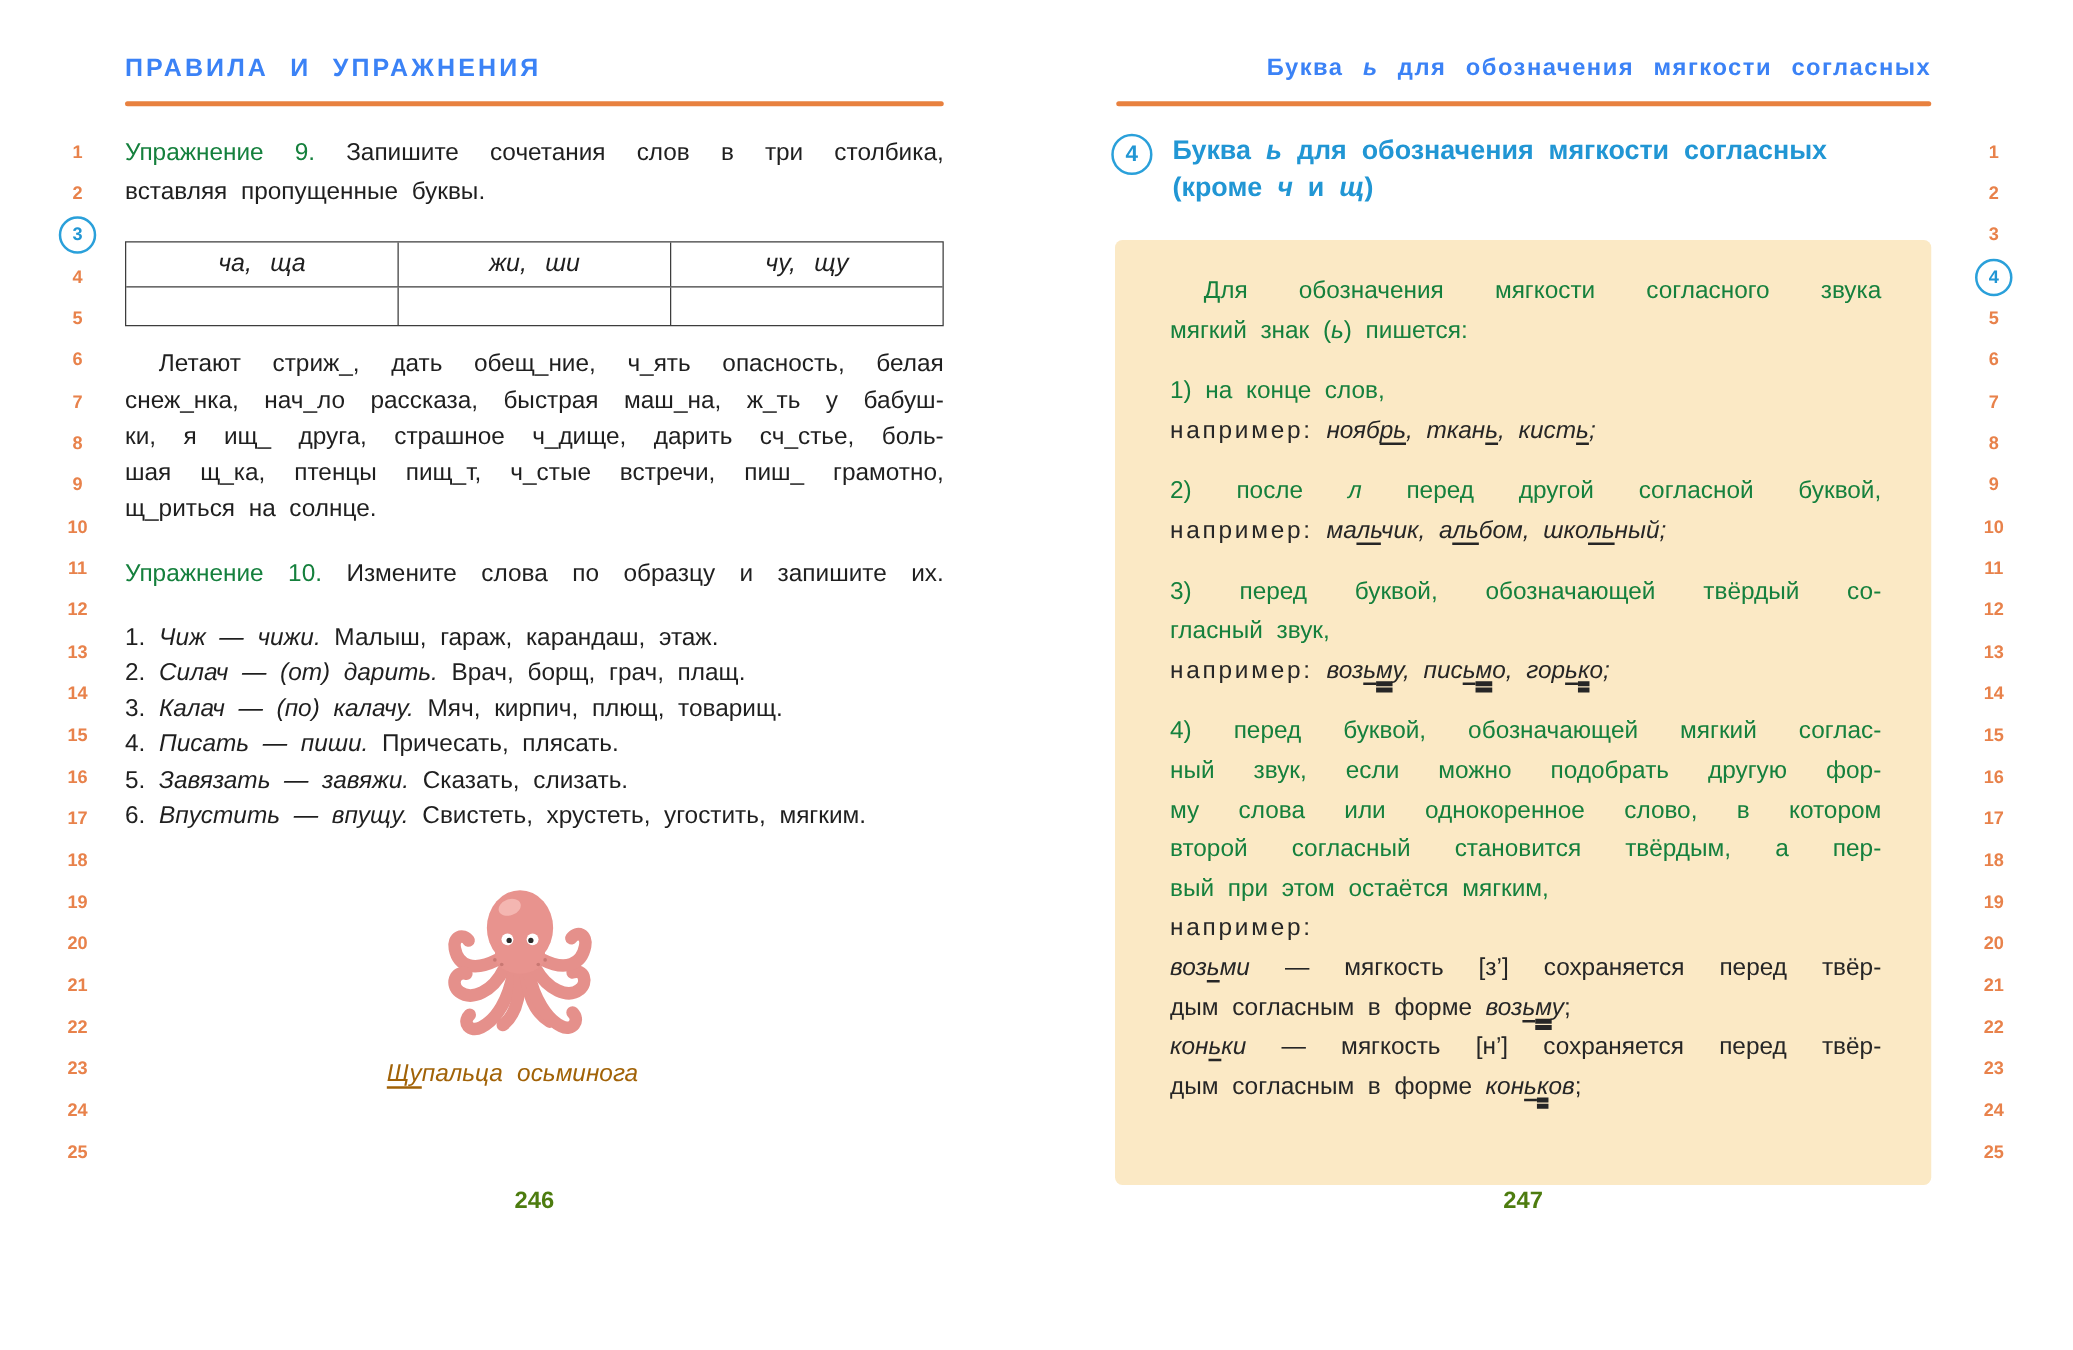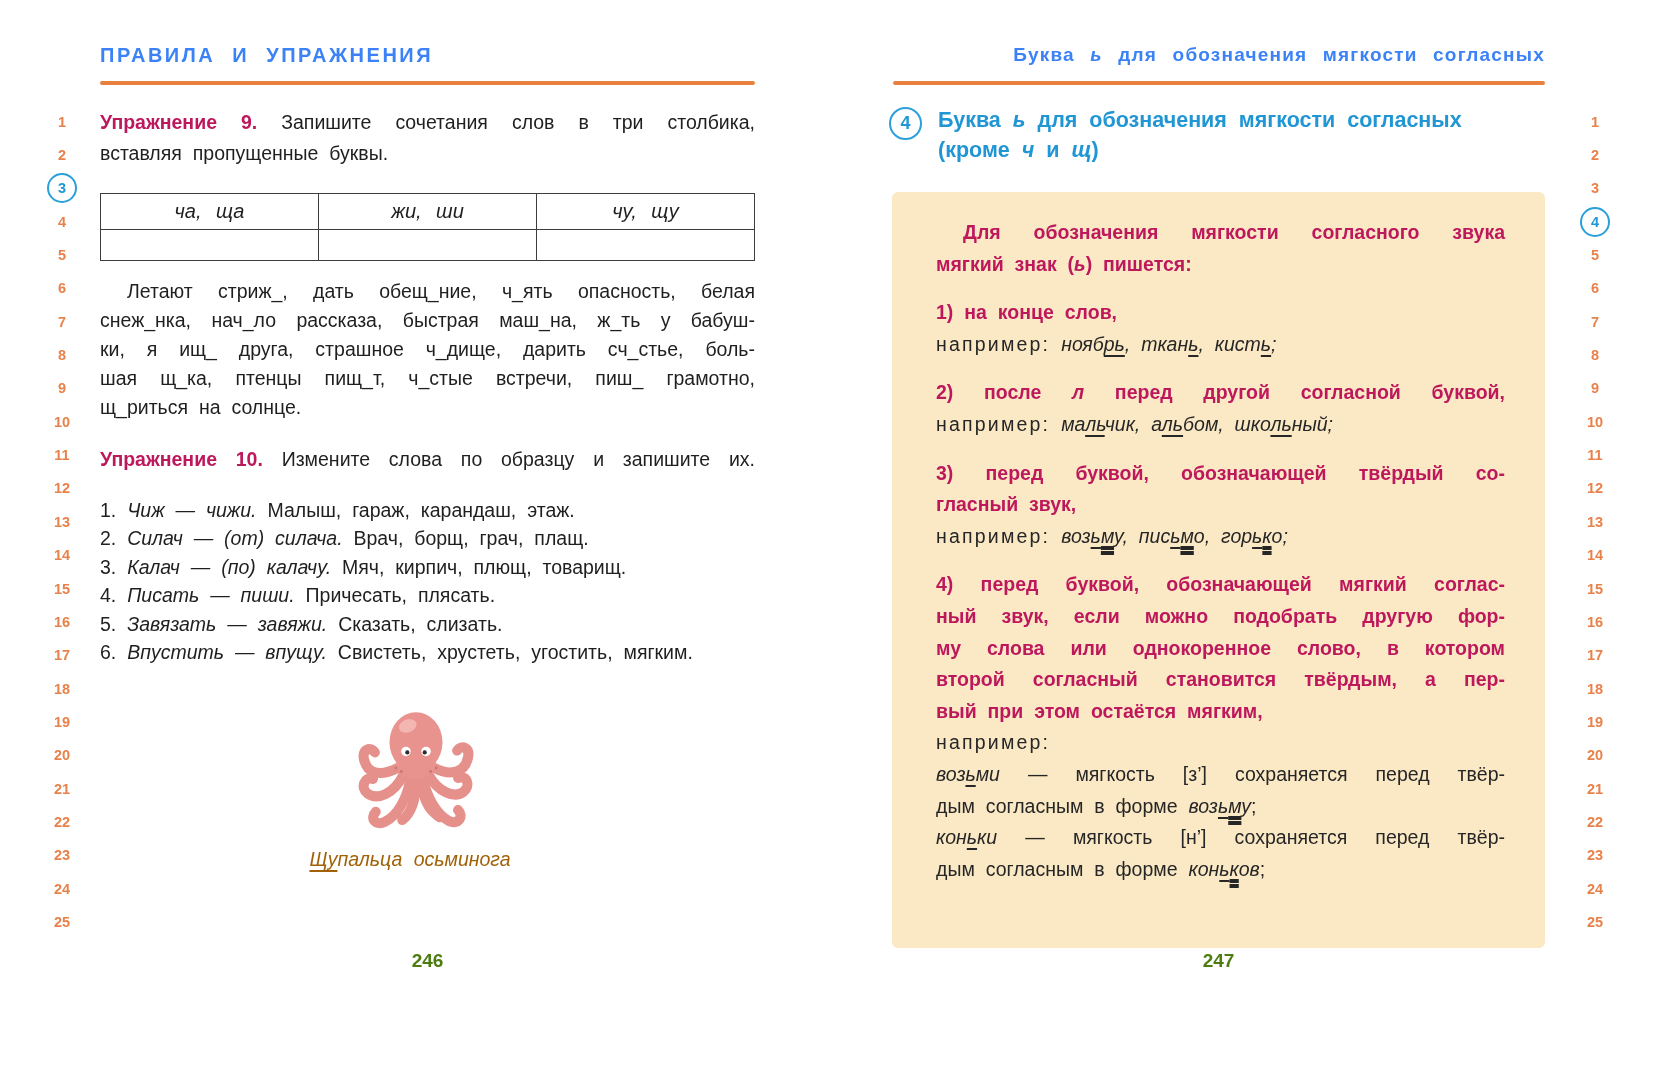--- a/index.html
+++ b/index.html
@@ -1,21 +1,21 @@
 <!DOCTYPE html>
 <html><head>
 <meta charset="utf-8">
 <style>
   html,body{margin:0;padding:0;background:#ffffff;}
   .spread{
     position:relative;width:1658px;height:1080px;background:#ffffff;
     font-family:"Liberation Sans", sans-serif;color:#1f1f1f;overflow:hidden;
   }
   
-  .b{font-weight:bold;color:#be185d;}
+  .b{font-weight:normal;color:#15803d;}
   .i{font-style:italic;}
   .u{text-decoration-line:underline;text-decoration-thickness:1.6px;text-underline-offset:4px;}
   .w{text-decoration-line:underline;text-decoration-style:double;text-decoration-thickness:3.5px;text-underline-offset:3px;}
   .s{letter-spacing:2.2px;}
   .just{text-align:justify;text-align-last:justify;}
   .ind{text-indent:27px;}
   .gap{margin-top:17px;}
   
   .run-head{position:absolute;top:44px;font-size:20px;font-weight:bold;color:#3b82f6;letter-spacing:2.5px;word-spacing:9px;}
   .run-head.left{left:100px;width:655px;}
@@ -131,21 +131,21 @@
     </div>
 
   <div class="textblock tb-title col-left" style="top:424px;margin-top:20px;">
 
   <div class="ex-line just"><span class="b">Упражнение 10.</span><span> Измените слова по образцу и запишите их.</span></div>
     </div>
 
   <div class="list">
 
   <div class="ex-line"><span>1. </span><span class="i">Чиж — чижи.</span><span> Малыш, гараж, карандаш, этаж.</span></div>
-      <div class="ex-line"><span>2. </span><span class="i">Силач — (от) силача.</span><span> Врач, борщ, грач, плащ.</span></div>
+      <div class="ex-line"><span>2. </span><span class="i">Силач — (от) дарить.</span><span> Врач, борщ, грач, плащ.</span></div>
       <div class="ex-line"><span>3. </span><span class="i">Калач — (по) калачу.</span><span> Мяч, кирпич, плющ, товарищ.</span></div>
       <div class="ex-line"><span>4. </span><span class="i">Писать — пиши.</span><span> Причесать, плясать.</span></div>
       <div class="ex-line"><span>5. </span><span class="i">Завязать — завяжи.</span><span> Сказать, слизать.</span></div>
       <div class="ex-line"><span>6. </span><span class="i">Впустить — впущу.</span><span> Свистеть, хрустеть, угостить, мягким.</span></div>
     </div>
 
   <div class="octo">
     <svg viewBox="0 0 140 150" width="128" height="145">
       <g fill="none" stroke="#e5908b" stroke-width="11" stroke-linecap="round">
         <path d="M50,70 C30,80 16,76 13,60 C11,50 20,46 25,53"></path>

